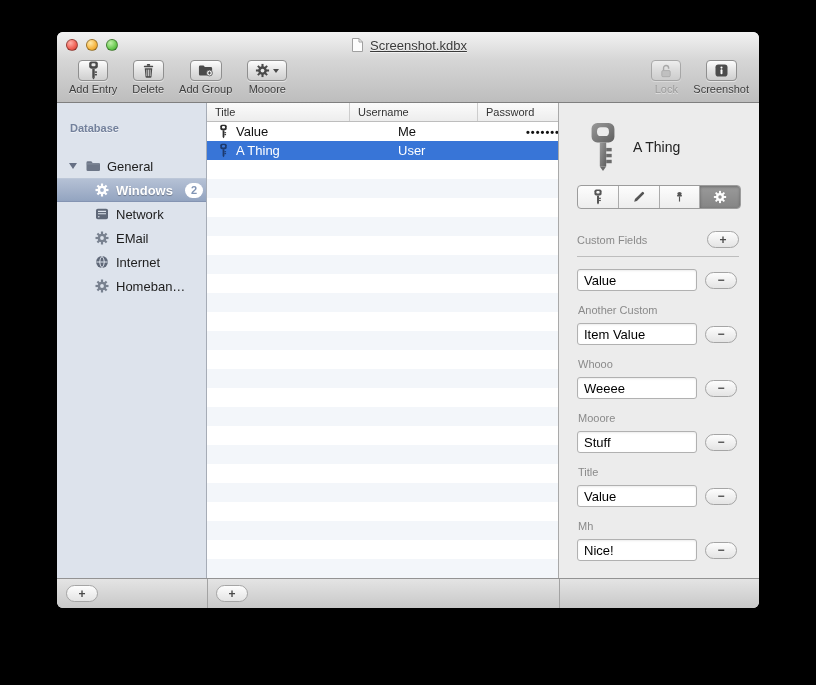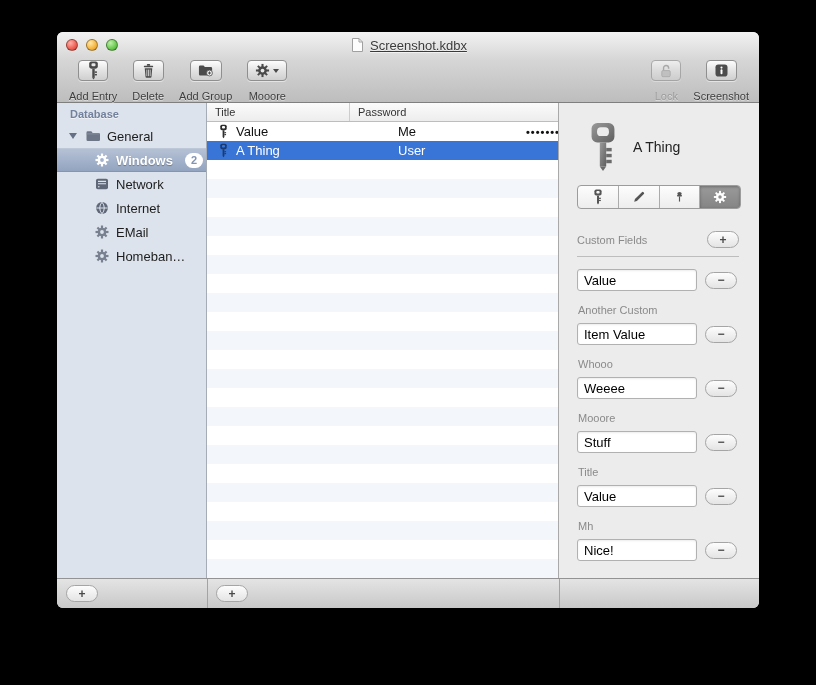--- a/index.html
+++ b/index.html
@@ -20,37 +20,37 @@
   .light { width:12px; height:12px; border-radius:50%; border:1px solid rgba(0,0,0,.35); }
   .light.red    { background:radial-gradient(circle at 35% 30%, #ffb0a8, #ef5f53 60%, #c23b31); }
   .light.yellow { background:radial-gradient(circle at 35% 30%, #ffe9a8, #f6b43e 60%, #d18f1f); }
   .light.green  { background:radial-gradient(circle at 35% 30%, #c0f0a8, #69c94f 60%, #3e9e2f); }
   .title-wrap { display:flex; align-items:center; gap:5px; }
   .title-text { font-size:13px; color:#3b3b3b; text-shadow:0 1px 0 rgba(255,255,255,.6);text-decoration:underline; }
 
   .toolbar { height:45px; display:flex; align-items:flex-start; padding:2px 10px 0 12px; }
   .tool-group { display:flex; gap:15px; }
   .tool-group.right { margin-left:auto; gap:12px; }
-  .tool-item { display:flex; flex-direction:column; align-items:center; gap:9px; }
+  .tool-item { display:flex; flex-direction:column; align-items:center; gap:2px; }
   .tool-btn { height:21px; min-width:30px; padding:0 7px; border-radius:4px;
               border:1px solid #8f8f8f; display:flex; align-items:center; justify-content:center; gap:3px;
               background:linear-gradient(#fdfdfd,#e3e3e3 50%,#cfcfcf);
               box-shadow:0 1px 0 rgba(255,255,255,.5); cursor:default; }
   .tool-btn.disabled { opacity:.62; }
   .tool-label { font-size:11px; color:#3e3e3e; text-shadow:0 1px 0 rgba(255,255,255,.5); }
   .tool-label.disabled { color:#9a9a9a; }
   .caret-down { width:0; height:0; border-left:3.5px solid transparent; border-right:3.5px solid transparent;
                 border-top:4px solid #4a4a4a; }
 
   
   .content { flex:1 1 auto; display:flex; min-height:0; }
 
   
   .sidebar { flex:0 0 150px; background:#dde3ec; border-right:1px solid #a6acb6;
-             padding-top:2px; overflow:hidden; }
+             padding-top:16px; overflow:hidden; }
   .side-header { font-size:11px; font-weight:bold; color:#73819c; padding:3px 0 4px 13px;
                  text-shadow:0 1px 0 rgba(255,255,255,.55); }
   .side-row { height:24px; display:flex; align-items:center; gap:6px; padding-left:12px;
               font-size:13px; color:#1d1d1d; position:relative; }
   .side-row.child { padding-left:37px; }
   .side-row.selected { color:#fff; font-weight:bold;
               background:linear-gradient(#b5c1d5,#93a4c0);
               border-top:1px solid #bcc7d8; border-bottom:1px solid #8494b2;
               text-shadow:0 1px 1px rgba(0,0,0,.3); }
   .disclosure { width:0; height:0; border-left:4.5px solid transparent; border-right:4.5px solid transparent;
@@ -204,21 +204,21 @@
         </div>
       </div>
     </div>
   </div>
 
   <div class="content">
 
     <div class="sidebar">
       <div class="side-header">Database</div>
 
-      <div class="side-row" style="margin-top:0;">
+      <div class="side-row" style="margin-top:16px;">
         <span class="disclosure"></span>
         <svg class="icon16" viewBox="0 0 16 16">
             <path d="M1.5 4.6q0-1.3 1.3-1.3h3.5l1.4 1.7h6q1.3 0 1.3 1.3v5.4q0 1.3-1.3 1.3H2.8q-1.3 0-1.3-1.3z" fill="#6d7687"></path>
             <path d="M1.5 5.9h13" stroke="#8d95a4" stroke-width="0.8"></path>
           </svg>
         <span>General</span>
       </div>
 
       <div class="side-row child selected">
         <svg class="icon16" viewBox="0 0 16 16">
@@ -239,58 +239,59 @@
         <svg class="icon16" viewBox="0 0 16 16">
             <rect x="2" y="2.8" width="12" height="10.4" rx="1.8" fill="#5f6878"></rect>
             <path d="M4 5.4h8 M4 7.8h8" stroke="#dde3ec" stroke-width="1.1"></path>
             <circle cx="4.8" cy="10.8" r="0.8" fill="#dde3ec"></circle>
           </svg>
         <span>Network</span>
       </div>
 
       <div class="side-row child">
         <svg class="icon16" viewBox="0 0 16 16">
-            <circle cx="8" cy="8" r="5.9" fill="#5f6878"></circle>
-            <path d="M2.4 8h11.2 M8 2.2a8.5 8.5 0 0 0 0 11.6 M8 2.2a8.5 8.5 0 0 1 0 11.6" fill="none" stroke="#dde3ec" stroke-width="1"></path>
-          </svg>
-        <span>Internet</span>
-      </div>
-
-      <div class="side-row child">
-        <svg class="icon16" viewBox="0 0 16 16">
             <g fill="#78818f">
               <rect x="6.9" y="1.5" width="2.2" height="13"></rect>
               <rect x="6.9" y="1.5" width="2.2" height="13" transform="rotate(45 8 8)"></rect>
               <rect x="6.9" y="1.5" width="2.2" height="13" transform="rotate(90 8 8)"></rect>
               <rect x="6.9" y="1.5" width="2.2" height="13" transform="rotate(135 8 8)"></rect>
               <circle cx="8" cy="8" r="4.3"></circle>
             </g>
             <circle cx="8" cy="8" r="1.9" fill="#dde3ec"></circle>
           </svg>
         <span>EMail</span>
       </div>
 
       <div class="side-row child">
         <svg class="icon16" viewBox="0 0 16 16">
+            <circle cx="8" cy="8" r="5.9" fill="#5f6878"></circle>
+            <path d="M2.4 8h11.2 M8 2.2a8.5 8.5 0 0 0 0 11.6 M8 2.2a8.5 8.5 0 0 1 0 11.6" fill="none" stroke="#dde3ec" stroke-width="1"></path>
+          </svg>
+        <span>Internet</span>
+      </div>
+
+      <div class="side-row child">
+        <svg class="icon16" viewBox="0 0 16 16">
             <g fill="#78818f">
               <rect x="6.9" y="1.5" width="2.2" height="13"></rect>
               <rect x="6.9" y="1.5" width="2.2" height="13" transform="rotate(45 8 8)"></rect>
               <rect x="6.9" y="1.5" width="2.2" height="13" transform="rotate(90 8 8)"></rect>
               <rect x="6.9" y="1.5" width="2.2" height="13" transform="rotate(135 8 8)"></rect>
               <circle cx="8" cy="8" r="4.3"></circle>
             </g>
             <circle cx="8" cy="8" r="1.9" fill="#dde3ec"></circle>
           </svg>
         <span>Homeban…</span>
       </div>
     </div>
 
     <div class="table">
       <div class="thead">
         <div class="th c-title">Title</div>
+        <div class="th c-user">Username</div>
         <div class="th c-pass">Password</div>
       </div>
 
       <div class="trow">
         <div class="tcell c-title">
           <svg width="9" height="15" viewBox="0 0 14 22">
               <rect x="2" y="0.5" width="10" height="8.5" rx="2.5" fill="#2e2e2e"></rect>
               <rect x="4.6" y="2.6" width="4.8" height="3.6" rx="1.6" fill="#ffffff"></rect>
               <rect x="5.6" y="9" width="2.8" height="10.5" fill="#2e2e2e"></rect>
               <polygon points="5.6,19.5 7,21.5 8.4,19.5" fill="#2e2e2e"></polygon>

